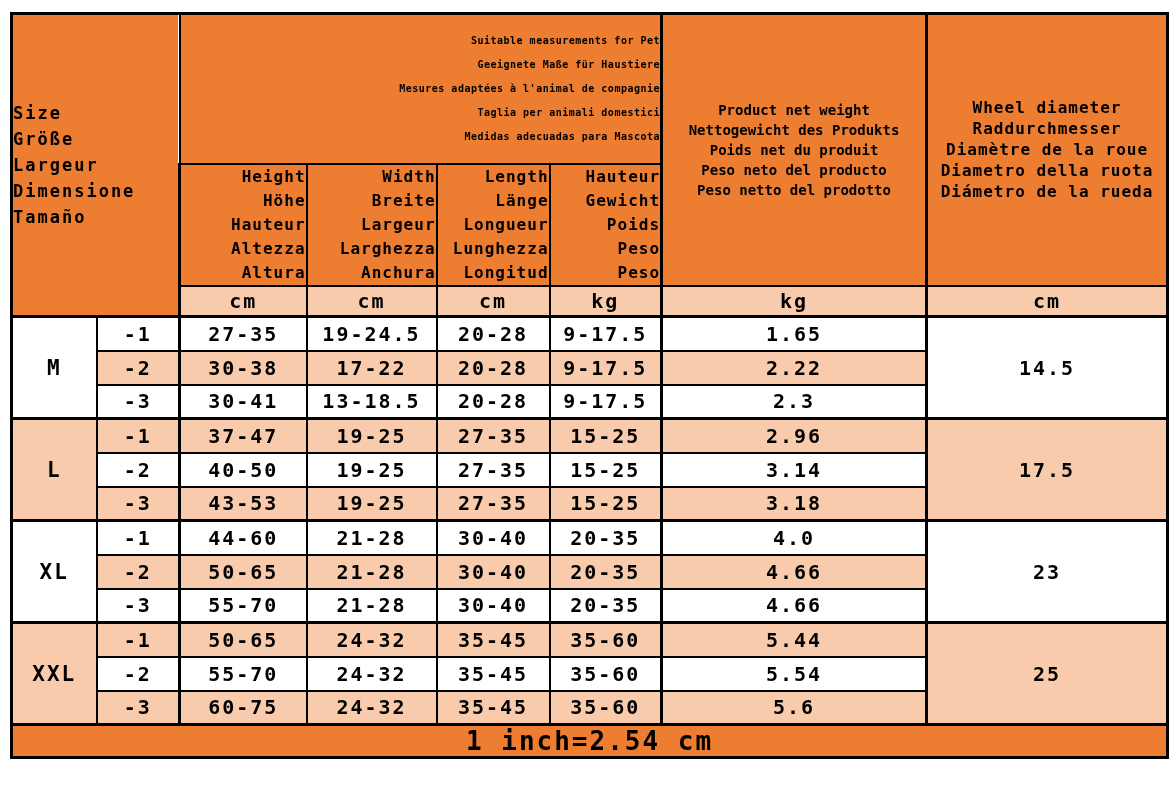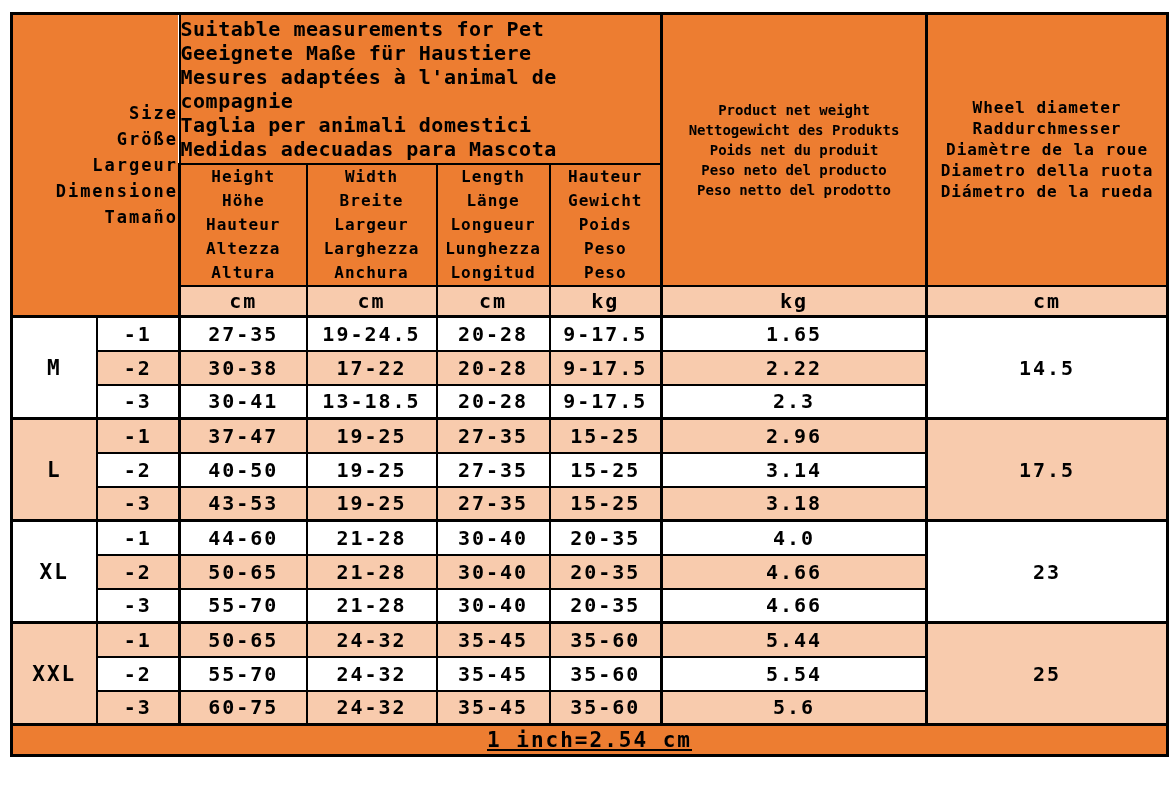--- a/index.html
+++ b/index.html
@@ -40,36 +40,36 @@
   tr.footer-row { height: 31px; }
 
   tbody.size-group { border-top: 3px solid #000000; }
   tr.units th { border-bottom: 3px solid #000000; }
   tfoot { border-top: 3px solid #000000; }
 
   .size-head {
     font-size: 17px;
     line-height: 26px;
     letter-spacing: 2px;
-    text-align: right;
+    text-align: left;
     vertical-align: middle;
   }
   .pet-title {
-    font-size: 20px;
+    font-size: 10px;
     line-height: 24px;
     letter-spacing: 0.5px;
-    text-align: left;
+    text-align: right;
     vertical-align: middle;
     margin-left: 28px;
   }
   .col-head {
     font-size: 16px;
     line-height: 24px;
     letter-spacing: 1px;
-    text-align: center;
+    text-align: right;
     vertical-align: middle;
     padding-left: 9px;
   }
   .tall-head {
     text-align: center;
     vertical-align: middle;
   }
   .net-head {
     font-size: 14px;
     line-height: 20px;
@@ -87,25 +87,24 @@
     vertical-align: middle;
   }
   tbody.size-group td, tbody.size-group th {
     font-size: 20px;
     letter-spacing: 2px;
     text-align: center;
     vertical-align: middle;
   }
   tbody.size-group th.size-letter { font-size: 21px; }
   td.footer {
-    font-size: 21px;
+    font-size: 26px;
     letter-spacing: 2px;
     text-align: center;
     vertical-align: middle;
-    text-decoration: underline;
   }
 </style>
 </head>
 <body>
 
 <div class="page">
   <table class="size-chart" id="size-table">
     <colgroup>
       <col style="width:85px">
         <col style="width:83px">

